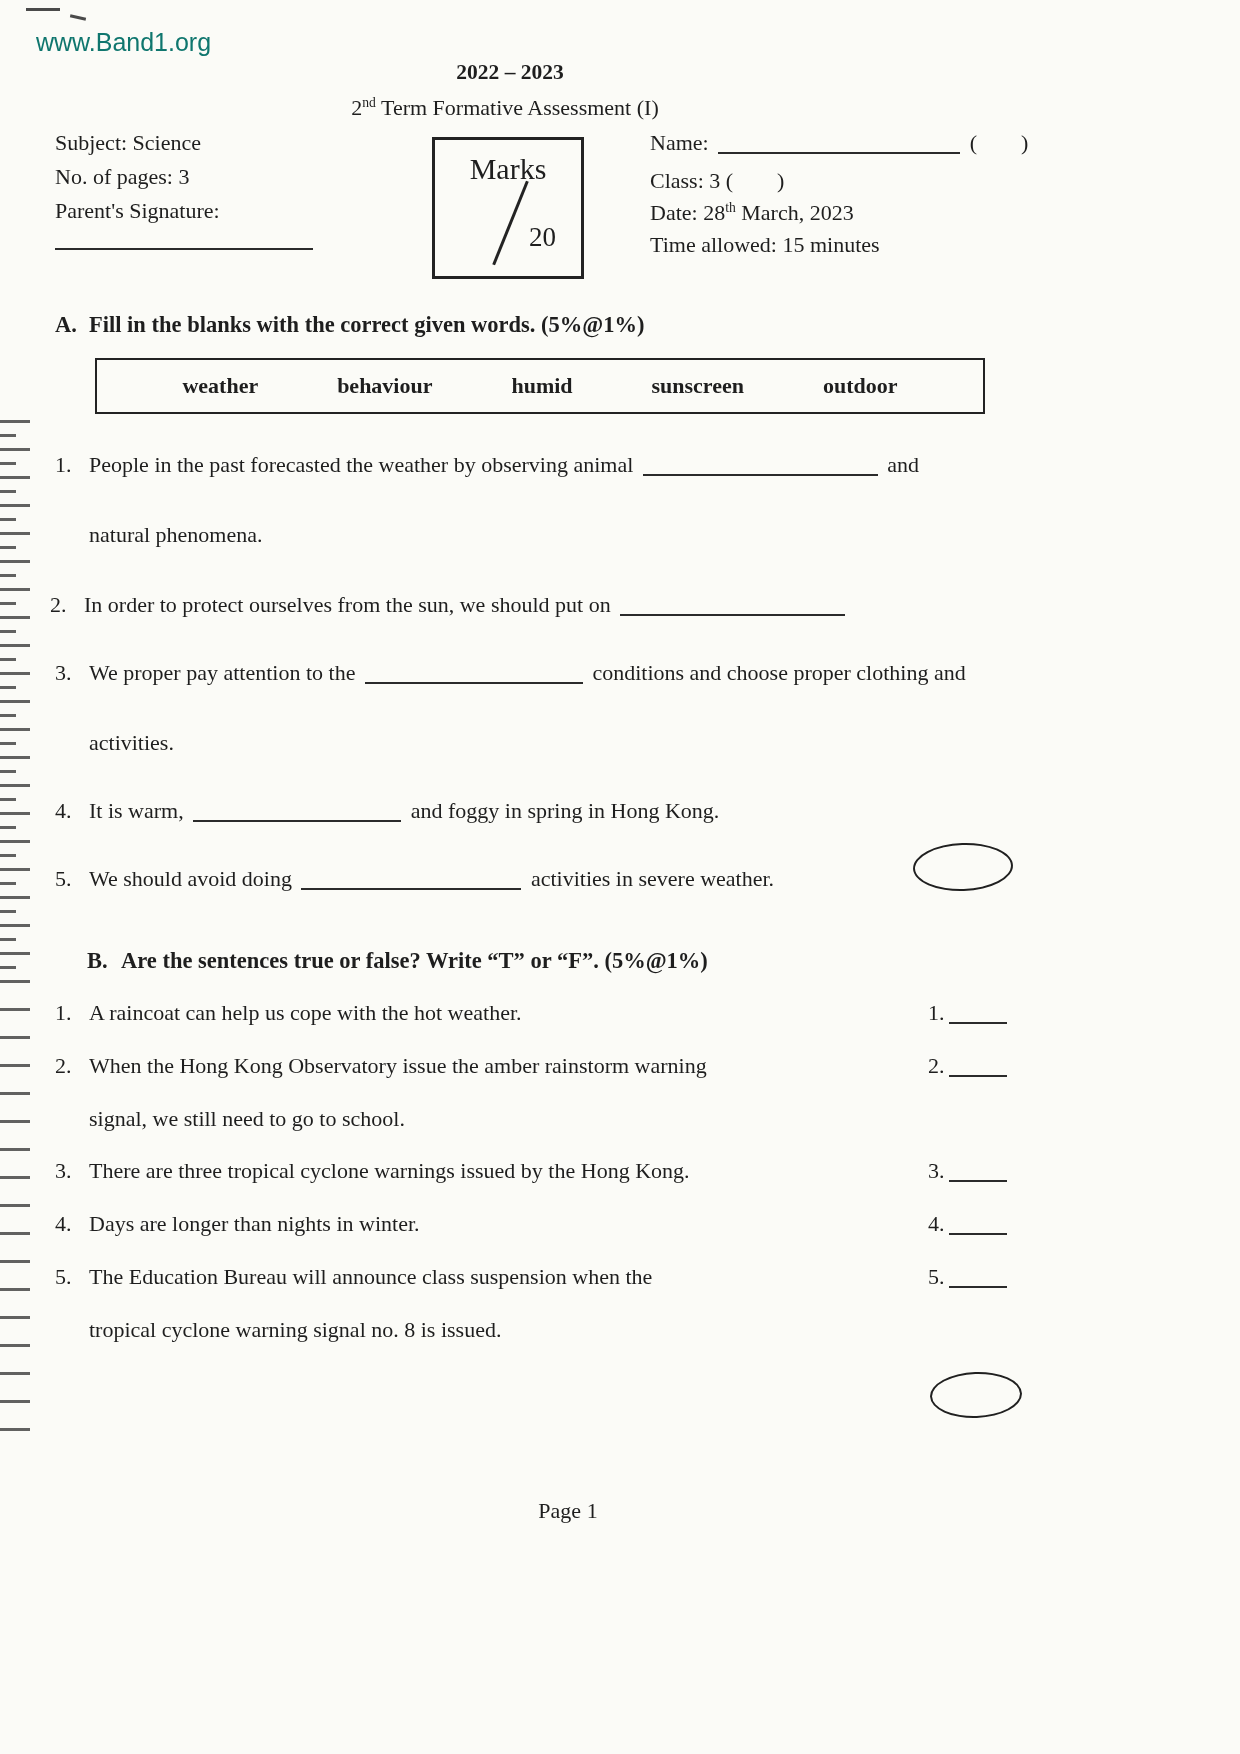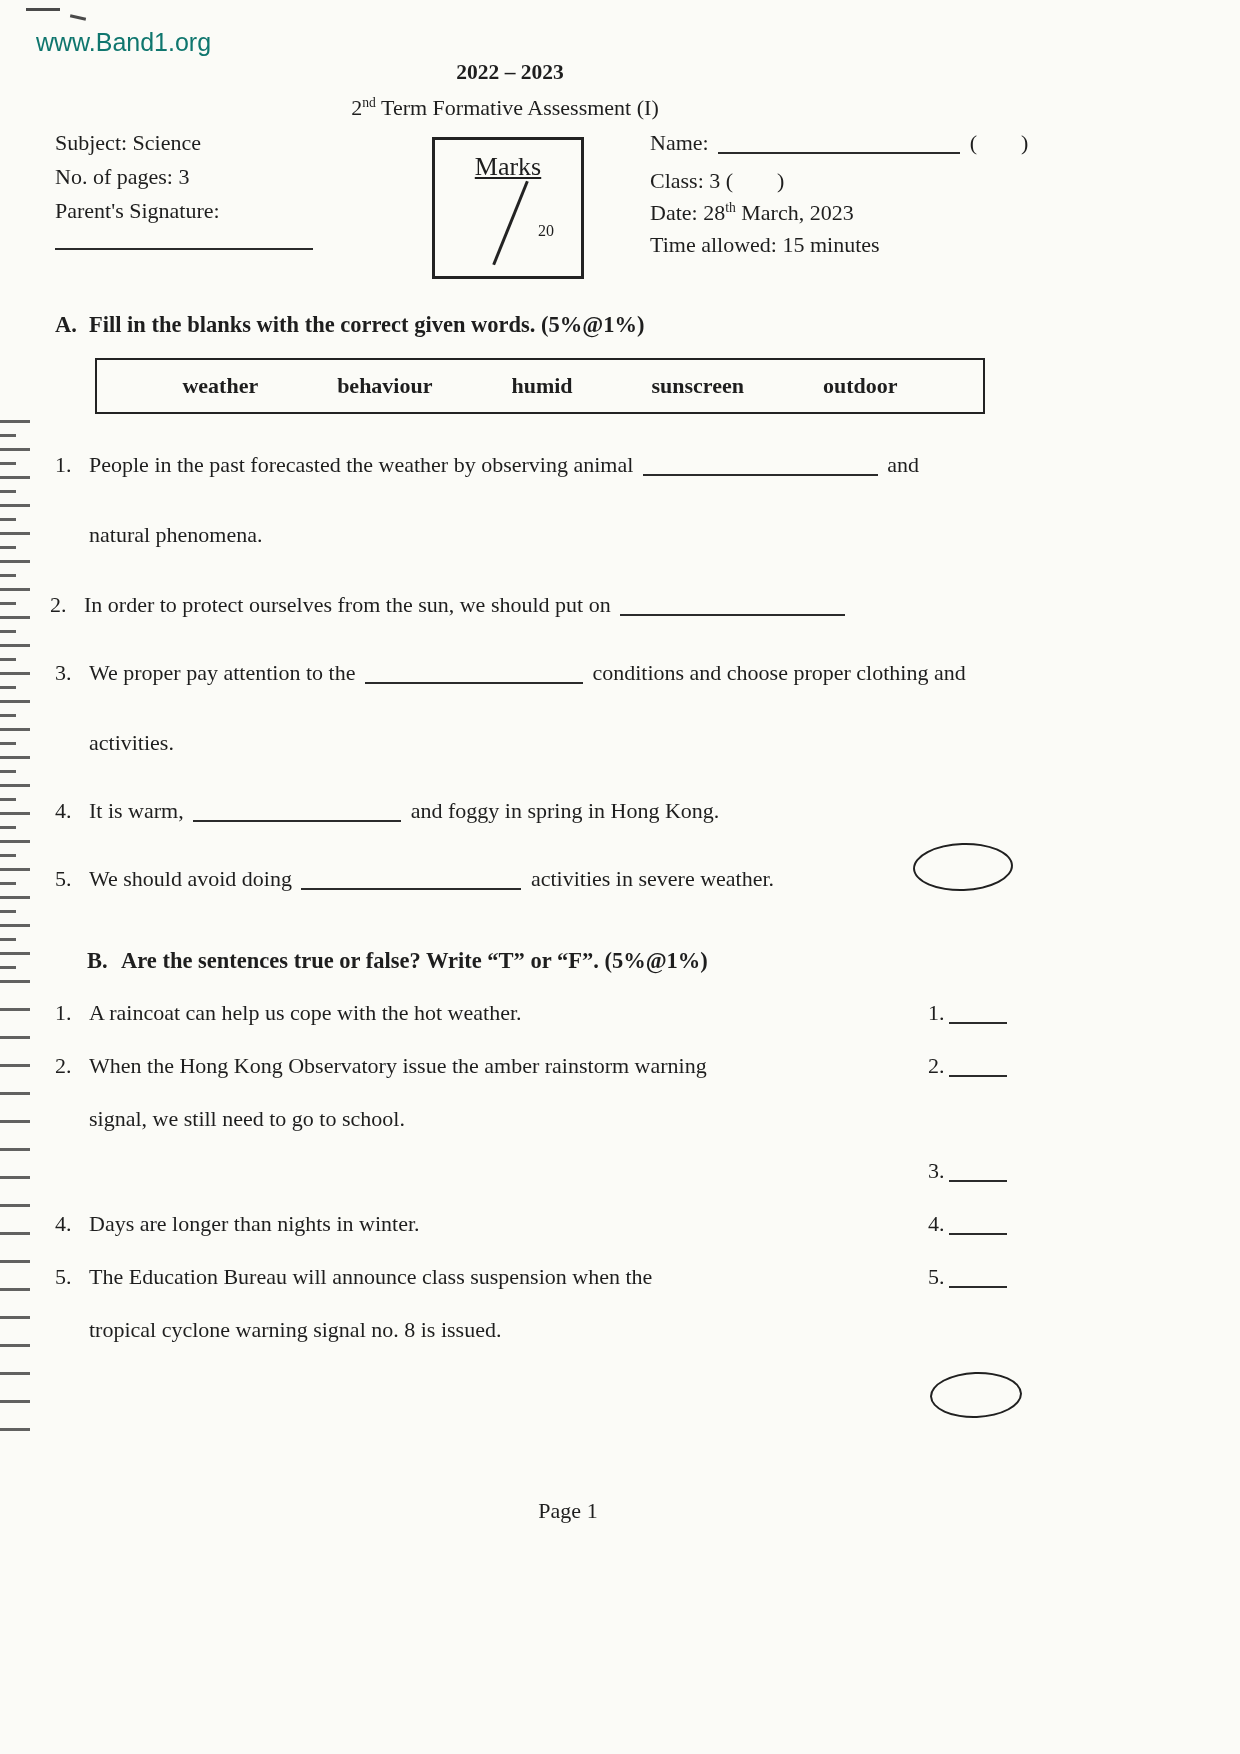--- a/index.html
+++ b/index.html
@@ -17,23 +17,23 @@
     font-family:"Liberation Sans", sans-serif;
     font-size:25px; color:#0f766e;
   }
   .qnum { display:inline-block; width:34px; }
   .blank {
     display:inline-block; border-bottom:2px solid #2b2b2b;
     height:1em; vertical-align:-0.18em; margin:0 4px;
   }
   .sigline { border-bottom:2px solid #2b2b2b; }
   .marksbox { border:3px solid #232323; }
-  .marks-label { text-align:center; margin-top:12px; font-size:26px;text-decoration:underline; }
+  .marks-label { text-align:center; margin-top:12px; font-size:30px; }
   .marks-slash { position:absolute; left:74px; top:38px; width:3px; height:90px; background:#232323; transform:rotate(22deg); }
-  .marks-total { position:absolute; left:94px; top:82px; font-size:16px;margin-left:9px; }
+  .marks-total { position:absolute; left:94px; top:82px; font-size:27px; }
   .wordbank {
     border:2.5px solid #232323; display:flex; align-items:center;
     justify-content:space-around; padding:0 46px; font-weight:bold; font-size:22px;
   }
   .heading { font-weight:bold; font-size:22.5px; }
   .oval { border:2.5px solid #202020; border-radius:50%; transform:rotate(-2deg); }
   .ansgroup .blank { width:58px; }
   sup { font-size:0.62em; vertical-align:super; }
   .bindmarks {
     background:repeating-linear-gradient(to bottom, #3b3b3b 0 3px, transparent 3px 28px);
@@ -131,20 +131,23 @@
   </div>
 
   <div class="abs" style="left:55px; top:1053px; width:860px;">
     <span class="qnum">2.</span><span>When the Hong Kong Observatory issue the amber rainstorm warning</span>
   </div>
   <div class="abs" style="left:89px; top:1106px;">signal, we still need to go to school.</div>
   <div class="abs ansgroup" style="left:928px; top:1053px; white-space:nowrap;">
     <span>2.</span><span class="blank"></span>
   </div>
 
+  <div class="abs" style="left:55px; top:1158px; width:860px;">
+    <span class="qnum">3.</span><span>There are three tropical cyclone warnings issued by the Hong Kong.</span>
+  </div>
   <div class="abs ansgroup" style="left:928px; top:1158px; white-space:nowrap;">
     <span>3.</span><span class="blank"></span>
   </div>
 
   <div class="abs" style="left:55px; top:1211px; width:860px;">
     <span class="qnum">4.</span><span>Days are longer than nights in winter.</span>
   </div>
   <div class="abs ansgroup" style="left:928px; top:1211px; white-space:nowrap;">
     <span>4.</span><span class="blank"></span>
   </div>

